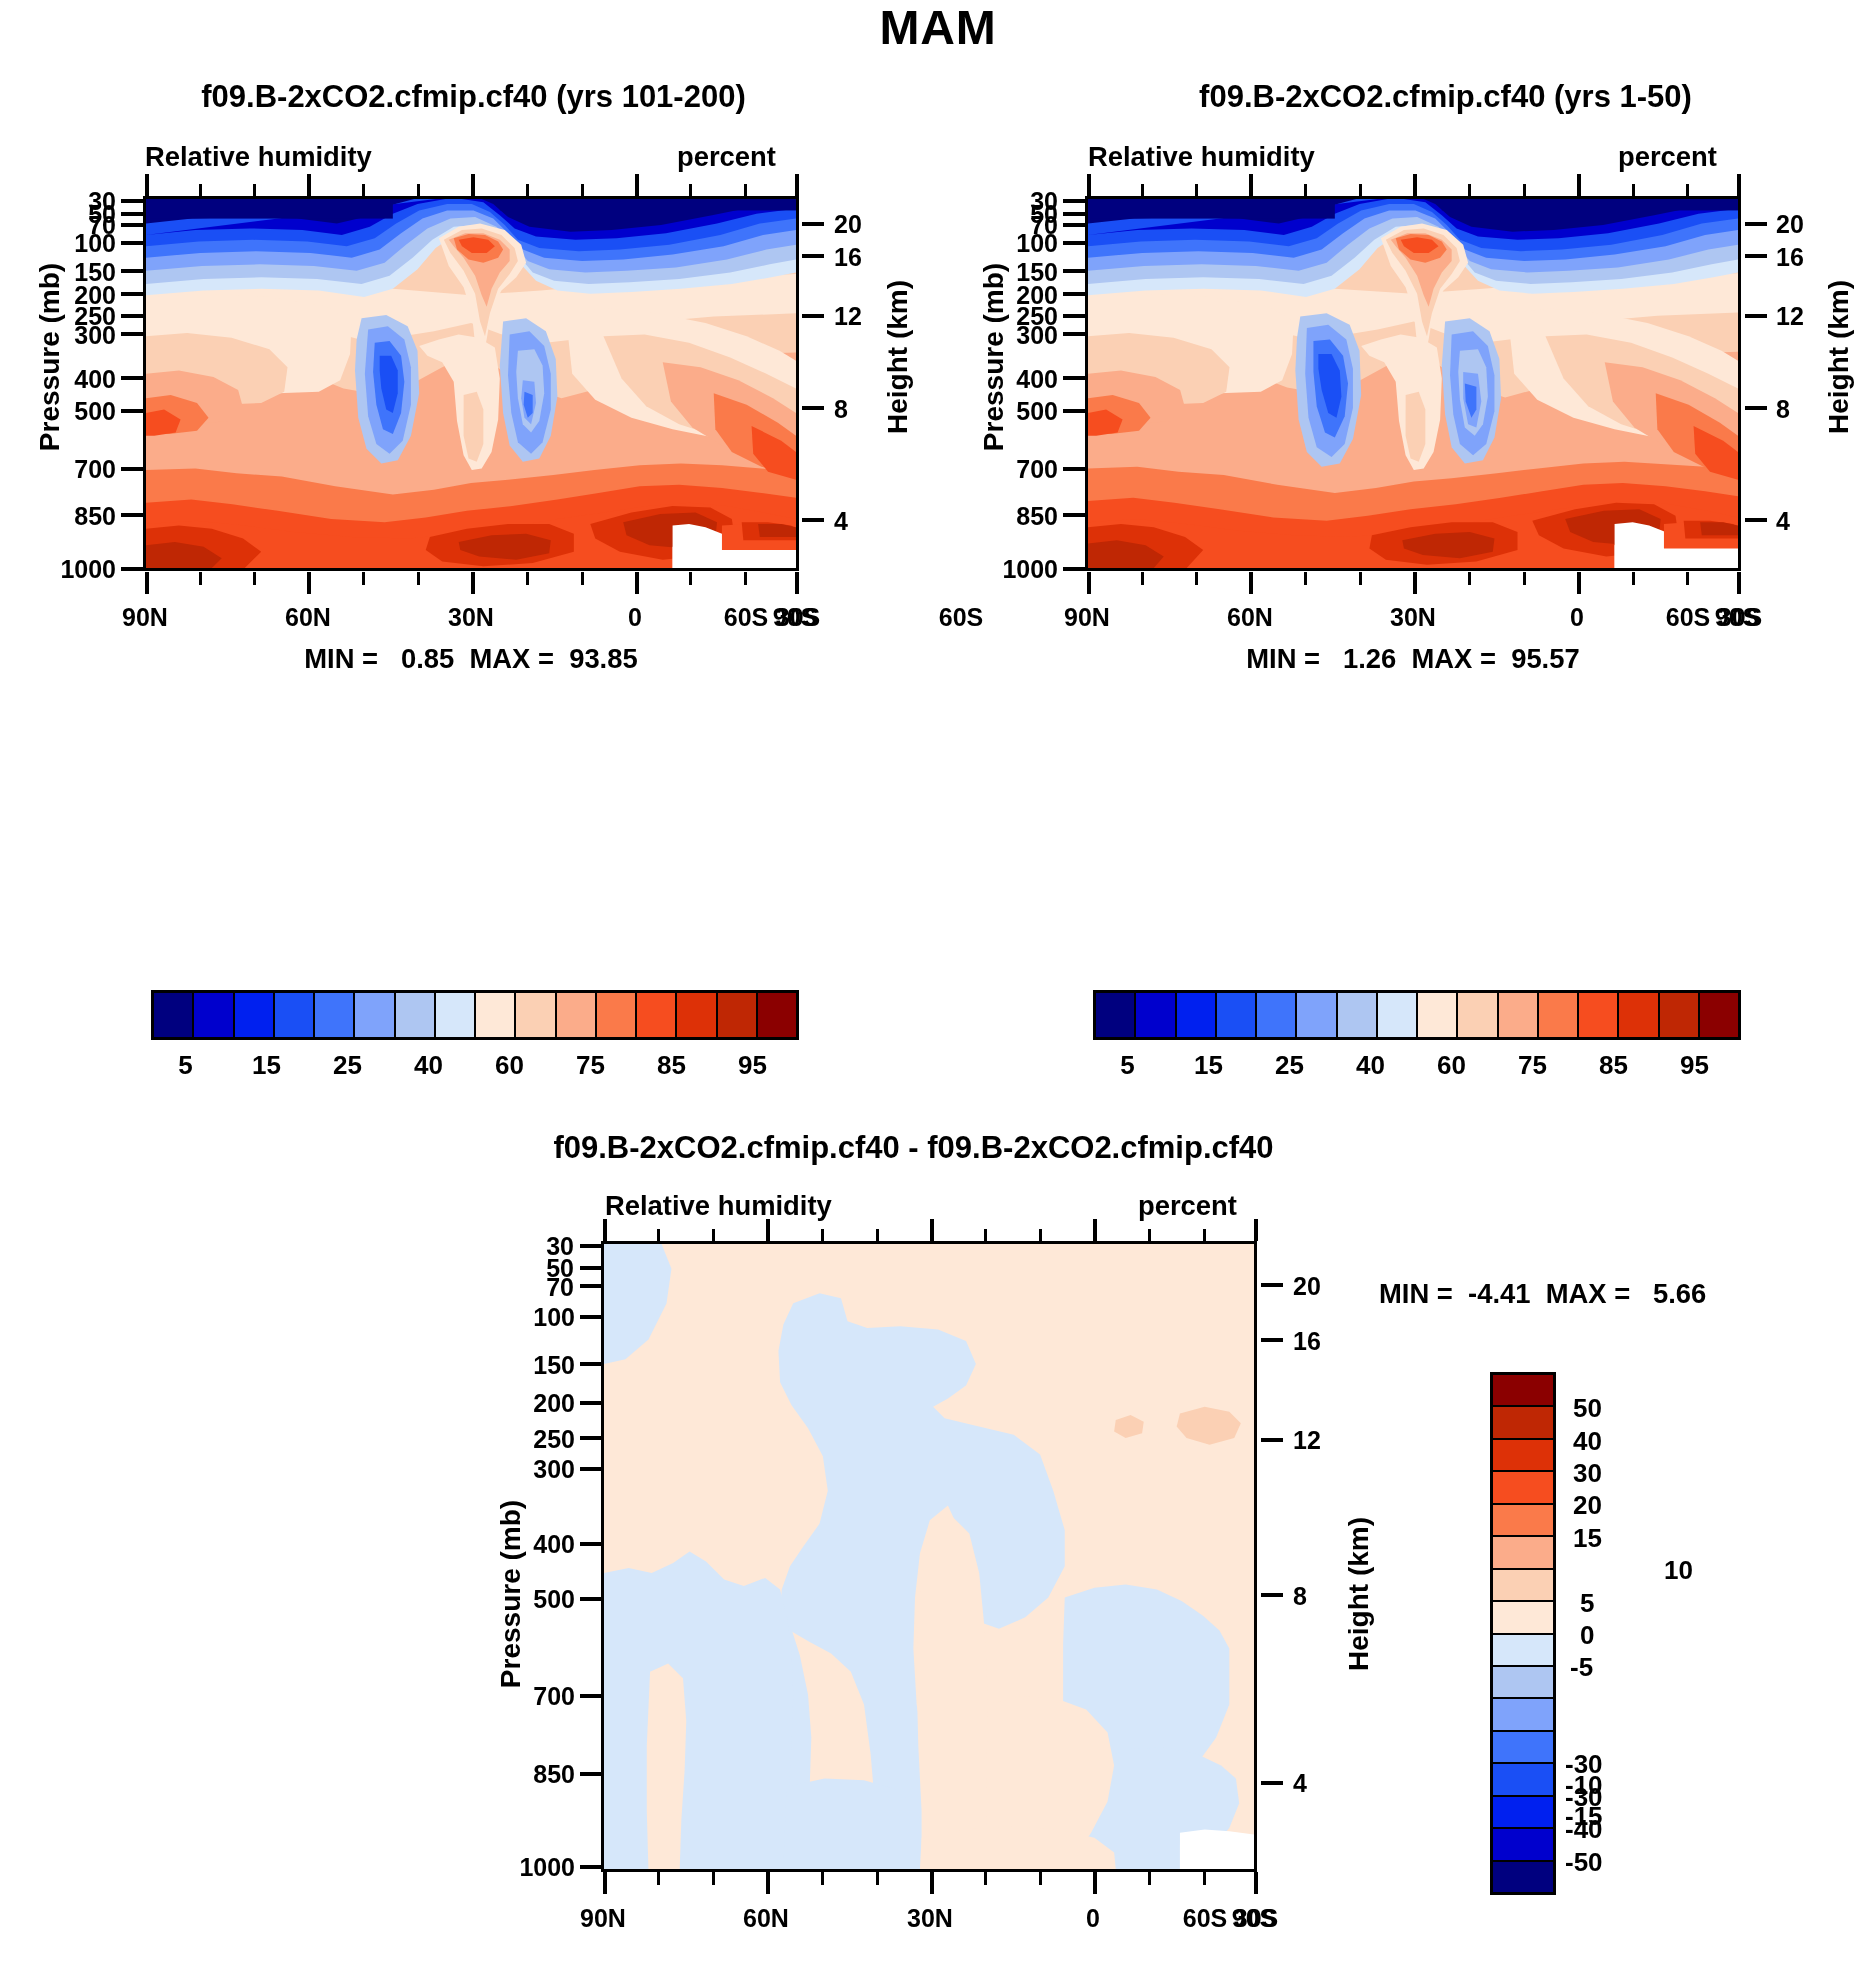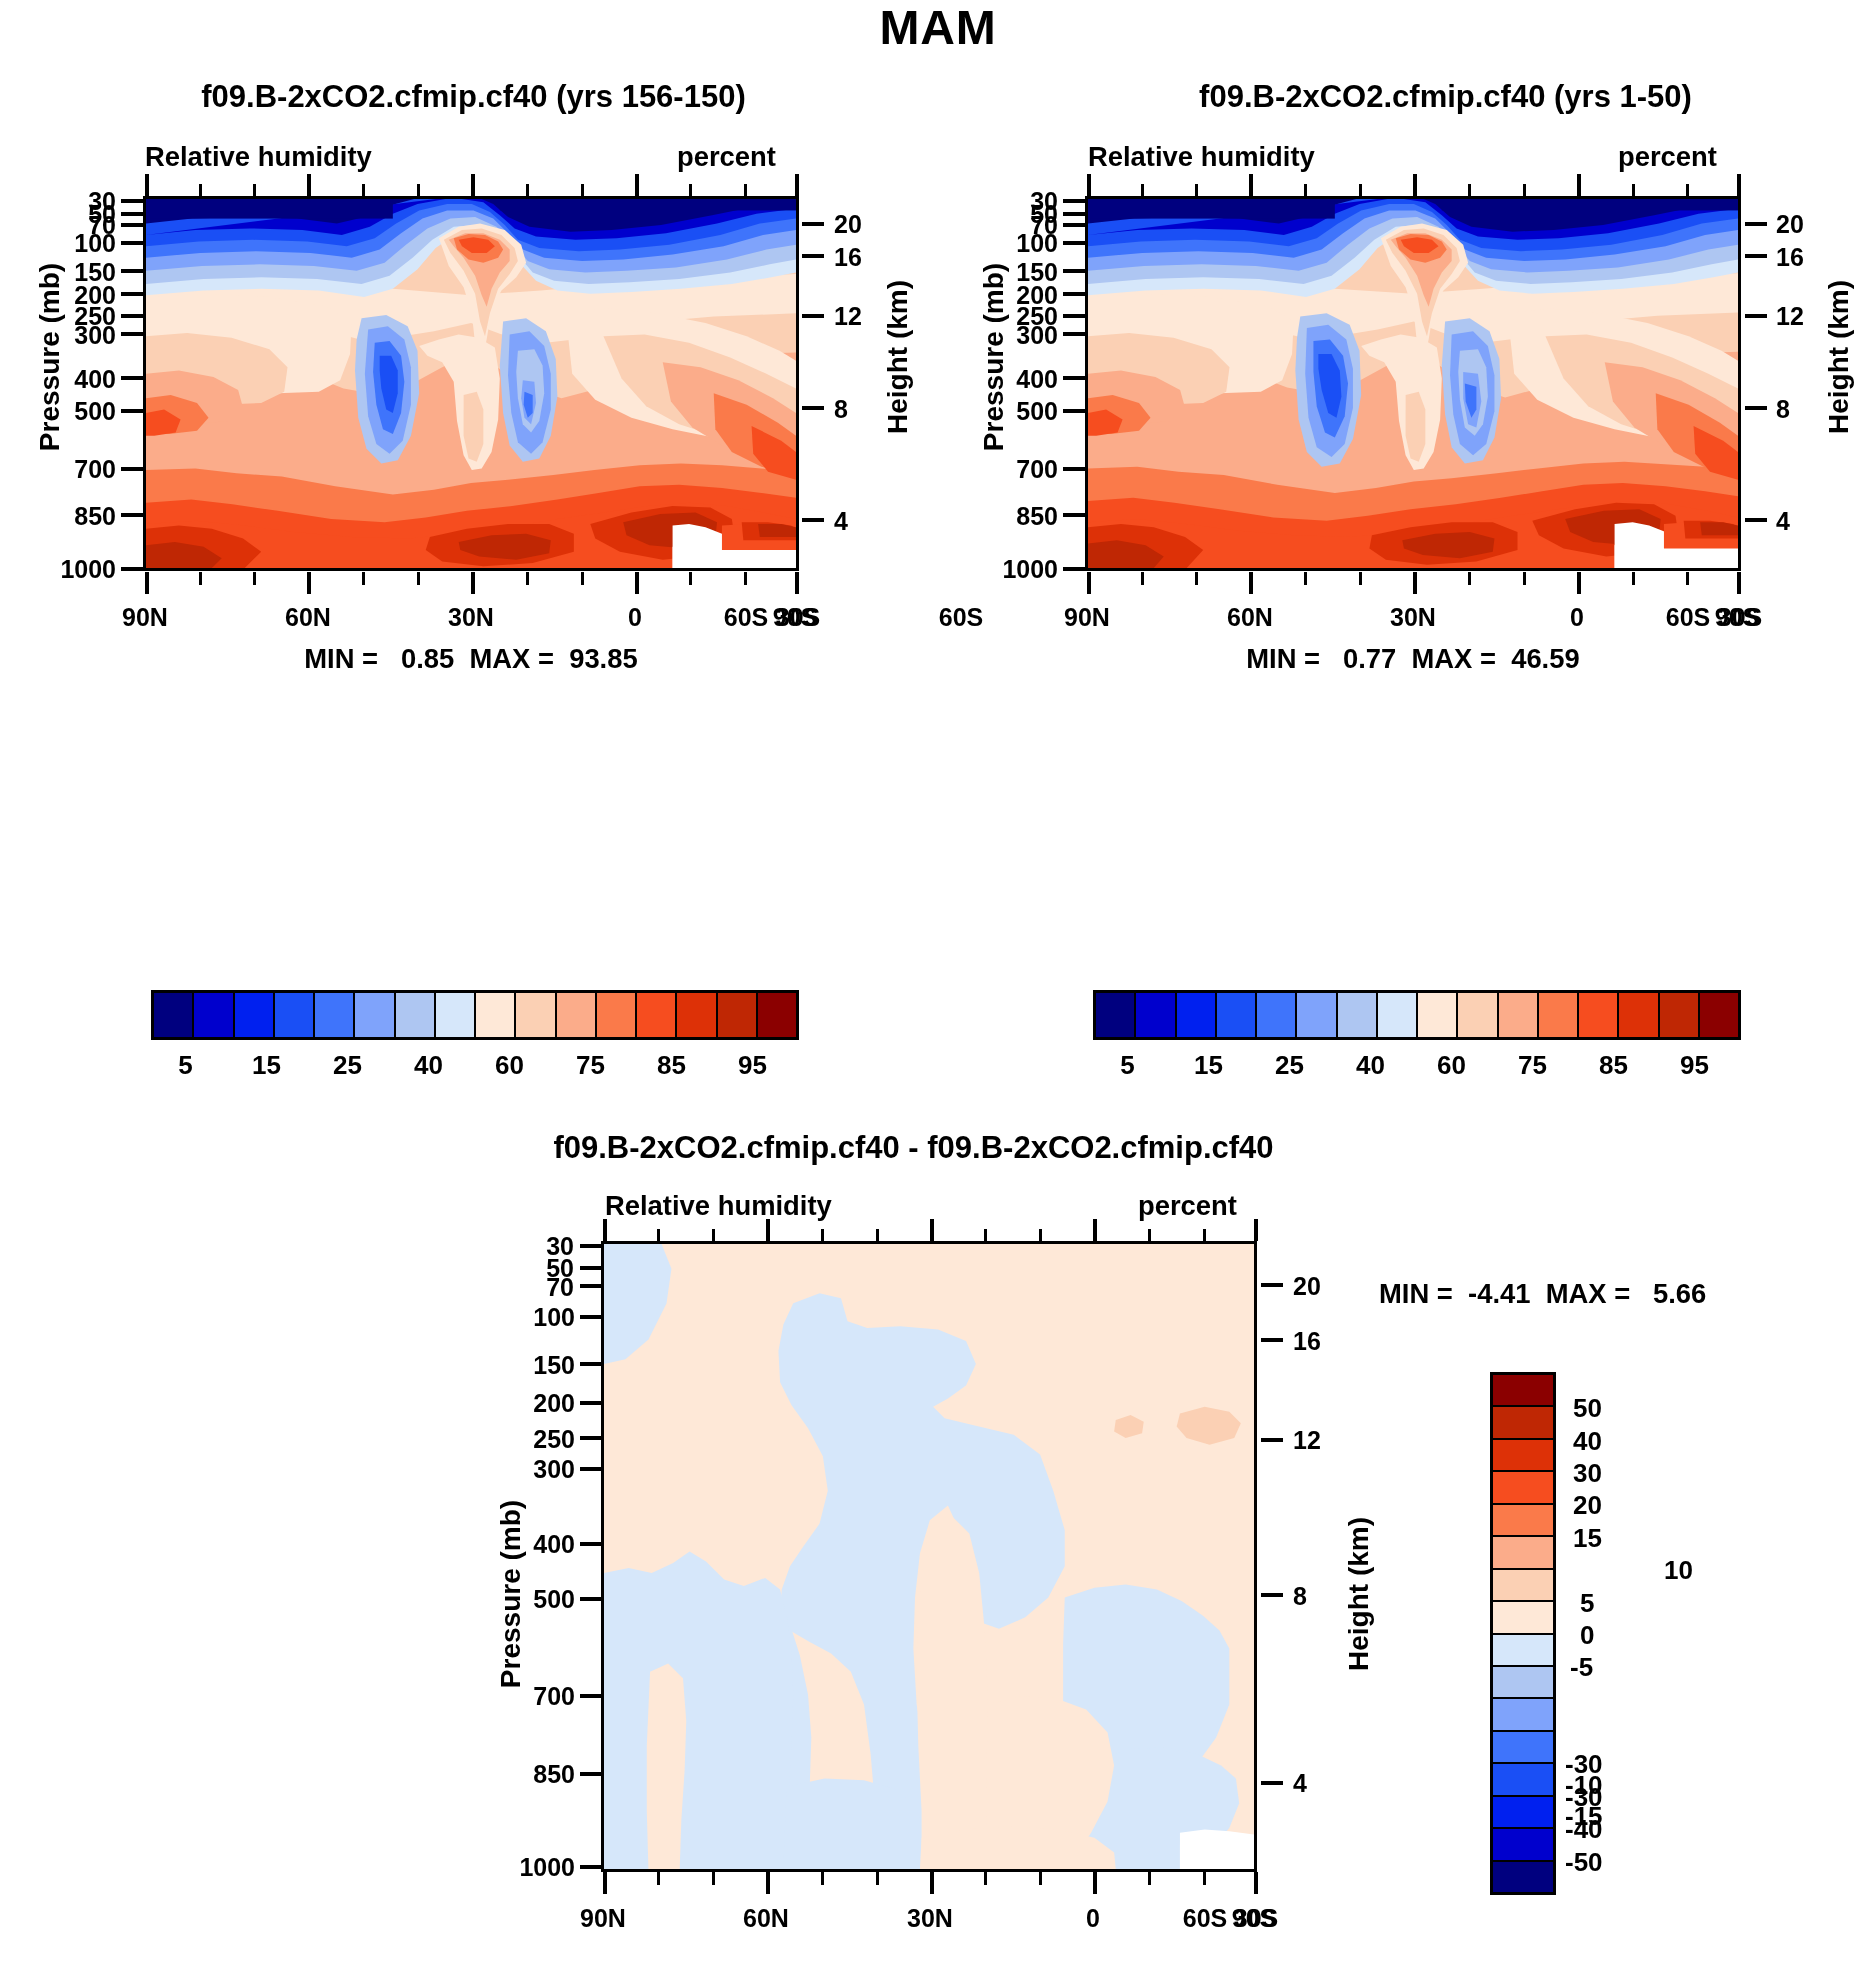--- a/index.html
+++ b/index.html
@@ -45,21 +45,21 @@
           border:3.3px solid #000;box-sizing:border-box;}
   .cbar-v .cell{flex:1 1 0;border-bottom:2.5px solid #000;}
   .cbar-v .cell:last-child{border-bottom:none;}
   .cbar-v-label{position:absolute;font-size:26px;font-weight:bold;}
 </style>
 </head>
 <body>
 
 <div class="abs season-title ctr" style="left:0;top:0;width:1876px;">MAM</div>
 
-<div class="abs panel-title ctr" style="left:50px;top:79px;width:847px;">f09.B-2xCO2.cfmip.cf40 (yrs 156-150)</div>
+<div class="abs panel-title ctr" style="left:50px;top:79px;width:847px;">f09.B-2xCO2.cfmip.cf40 (yrs 101-200)</div>
 
 <div class="abs sub-label" style="left:145px;top:141px;">Relative humidity</div>
 <div class="abs sub-label" style="left:677px;top:141px;">percent</div>
 
 <div class="abs vlabel axis-name" style="left:-75px;top:341px;width:249px;text-align:center;">Pressure (mb)</div>
 <div class="abs vlabel axis-name" style="left:773px;top:341px;width:249px;text-align:center;">Height (km)</div>
 
 <div class="plot-frame" style="left:143px;top:196px;width:656px;height:375px;">
   <div class="field">
     <svg viewBox="0 0 790 452" preserveAspectRatio="none">
@@ -415,21 +415,21 @@
 <div class="abs">
   <div class="abs axis-num ctr" style="left:1037px;top:603px;width:100px;">90N</div>
   <div class="abs axis-num ctr" style="left:1200px;top:603px;width:100px;">60N</div>
   <div class="abs axis-num ctr" style="left:1363px;top:603px;width:100px;">30N</div>
   <div class="abs axis-num ctr" style="left:1527px;top:603px;width:100px;">0</div>
   <div class="abs axis-num ctr" style="left:1690px;top:603px;width:100px;">30S</div>
   <div class="abs axis-num ctr" style="left:1638px;top:603px;width:100px;">60S</div>
   <div class="abs axis-num ctr" style="left:1687px;top:603px;width:100px;">90S</div>
 </div>
 
-<div class="abs minmax ctr" style="left:1085px;top:643px;width:656px;">MIN =   0.77  MAX =  46.59</div>
+<div class="abs minmax ctr" style="left:1085px;top:643px;width:656px;">MIN =   1.26  MAX =  95.57</div>
 
 <div class="cbar-h" style="left:1093px;top:990px;width:648px;height:50px;">
   <div class="cell" style="background:#00007f"></div>
   <div class="cell" style="background:#0000cd"></div>
   <div class="cell" style="background:#0020ef"></div>
   <div class="cell" style="background:#1a4ff5"></div>
   <div class="cell" style="background:#3f74fb"></div>
   <div class="cell" style="background:#7fa3fb"></div>
   <div class="cell" style="background:#aec6f2"></div>
   <div class="cell" style="background:#d6e7fa"></div>

